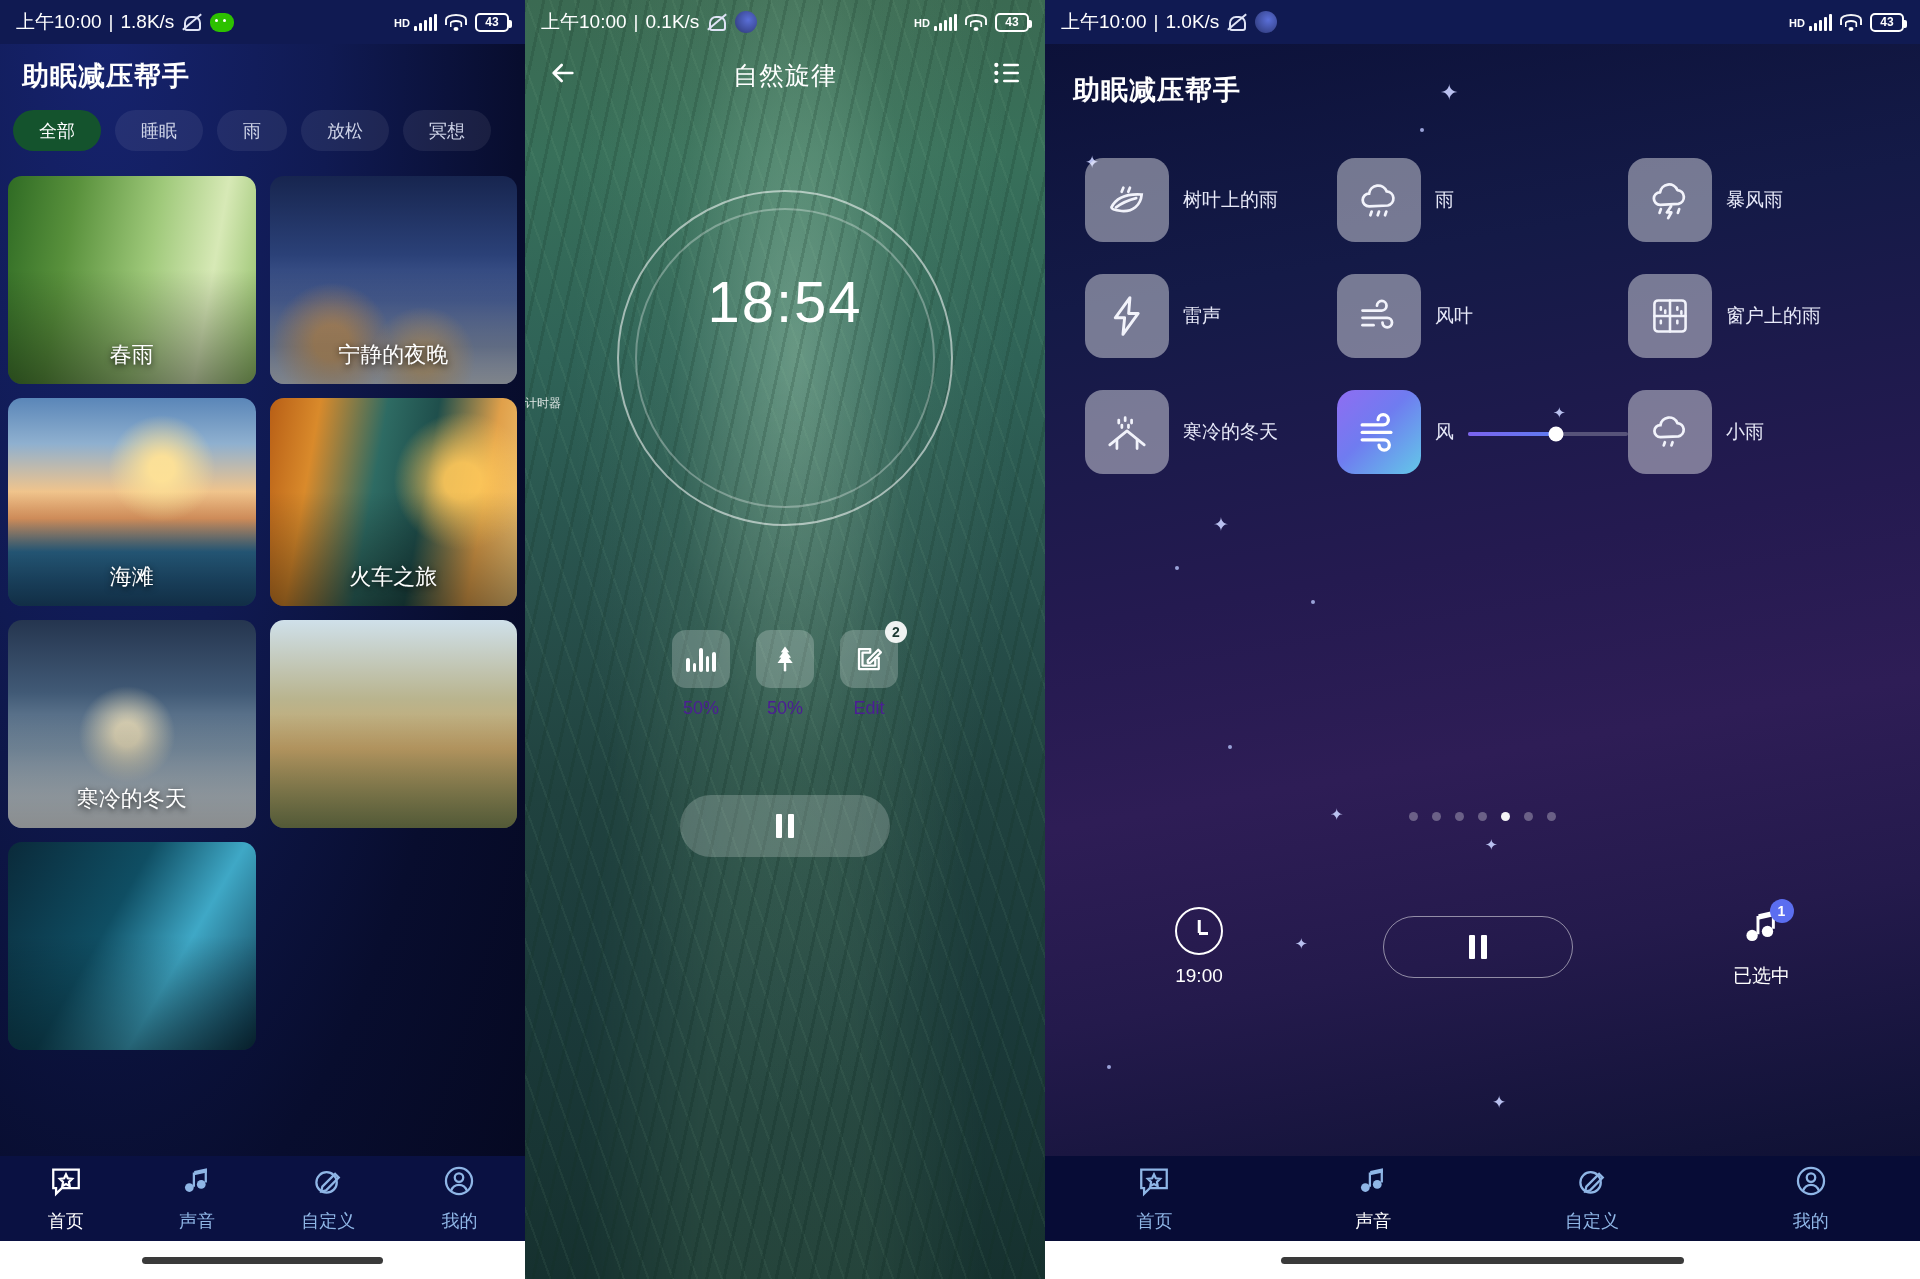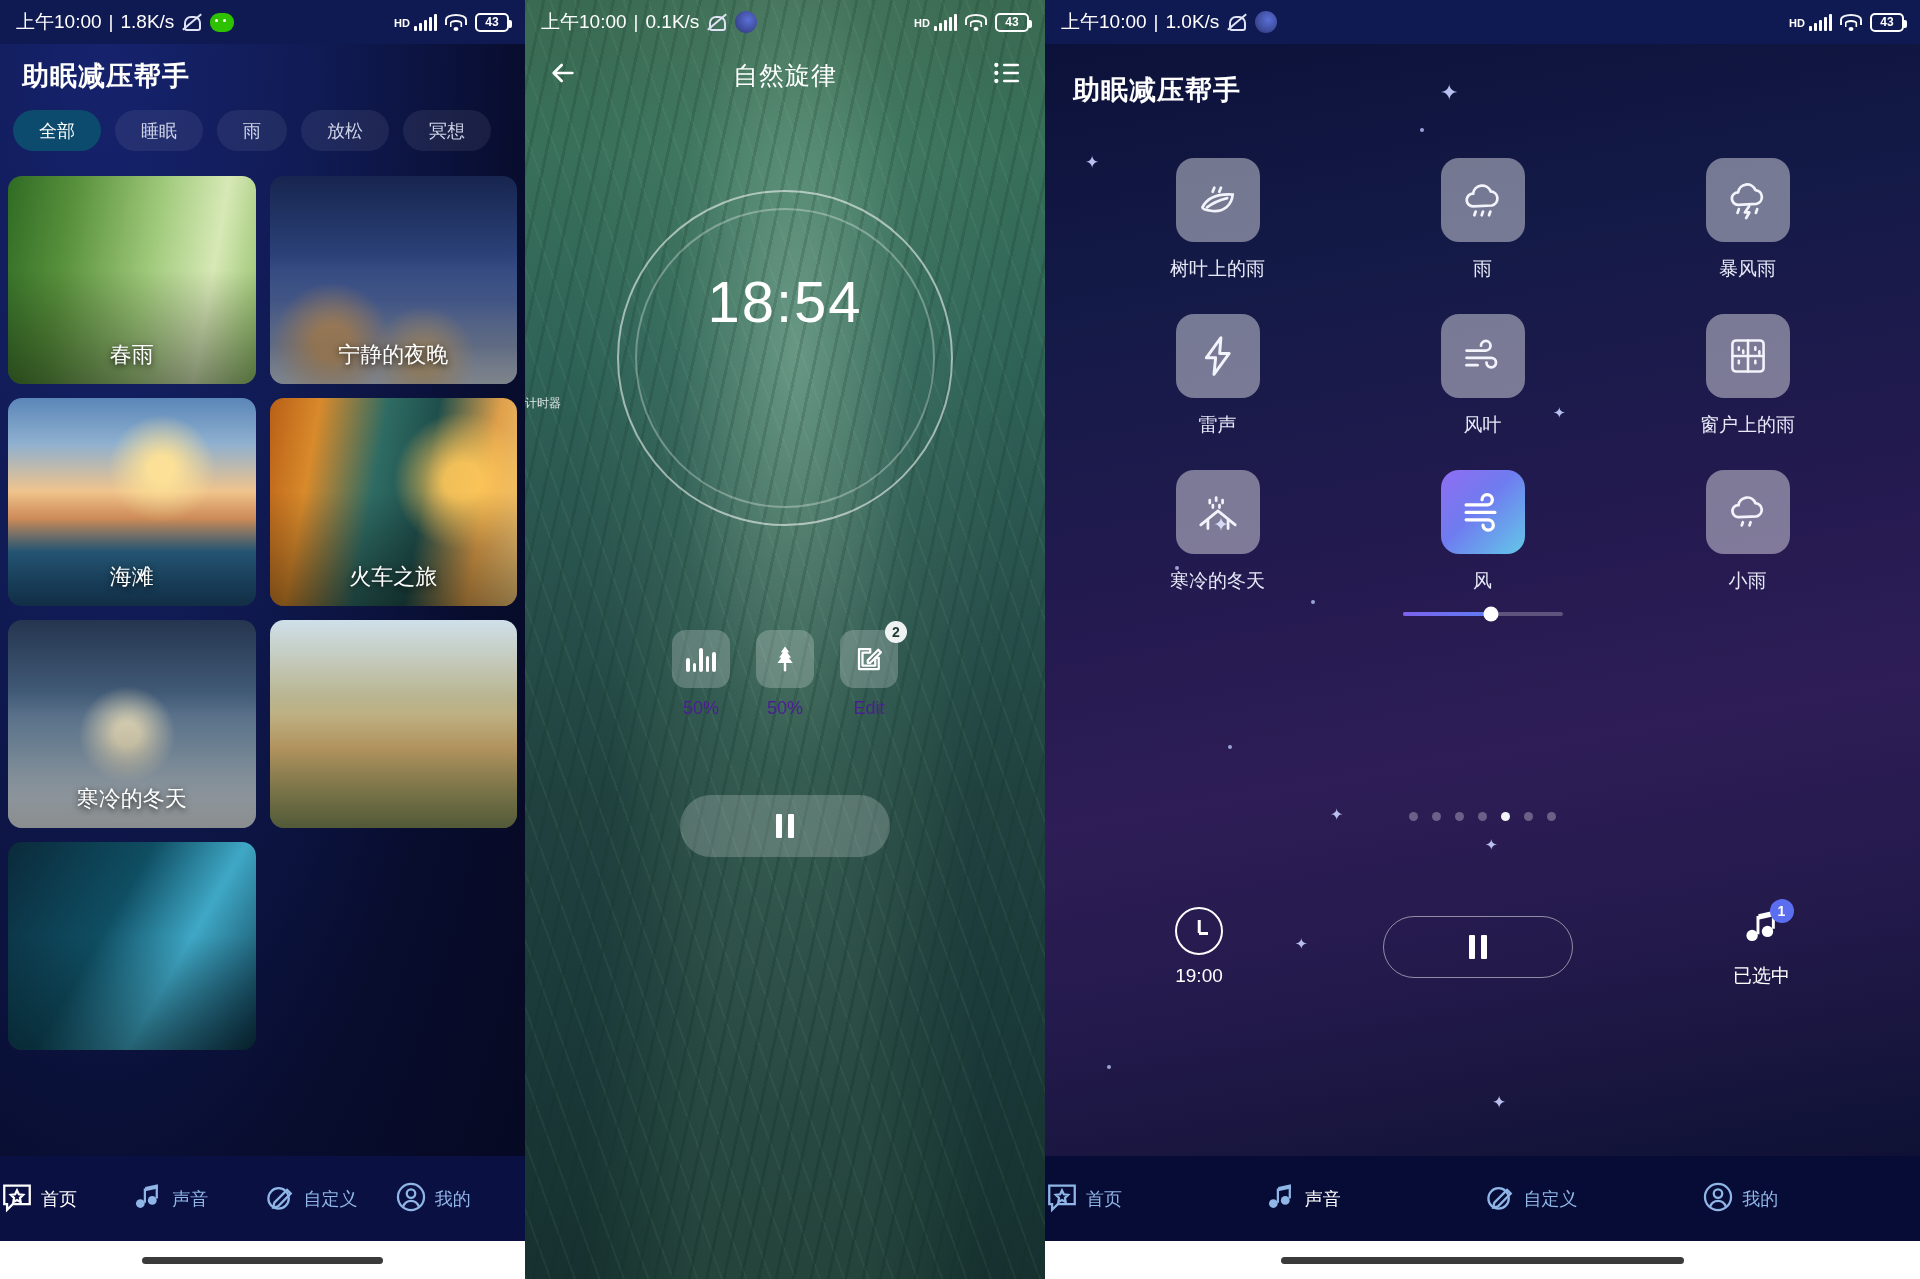--- a/index.html
+++ b/index.html
@@ -43,21 +43,21 @@
     display:flex;align-items:center;justify-content:center;font-size:12px;font-weight:bold;}
   .batt:after{content:"";position:absolute;right:-5px;top:5px;width:3px;height:8px;background:#fff;border-radius:0 2px 2px 0;}
 
   
   .s1-bg{position:absolute;inset:0;background:
       radial-gradient(ellipse at 20% 0%, #16236e 0%, #101a52 38%, #080d2e 70%, #050820 100%);}
   .s1-title{position:absolute;top:58px;left:22px;color:#fff;font-size:27px;font-weight:bold;letter-spacing:1px;}
   .chips{position:absolute;top:110px;left:13px;display:flex;gap:14px;}
   .chip{height:41px;padding:0 26px;border-radius:21px;display:flex;align-items:center;
     color:#cfd4e8;font-size:18px;background:rgba(255,255,255,.07);white-space:nowrap;}
-  .chip.active{background:#0c4a6e;color:#fff;}
+  .chip.active{background:#14532d;color:#fff;}
   .grid1{position:absolute;top:176px;left:8px;right:8px;display:grid;
     grid-template-columns:1fr 1fr;gap:14px 14px;}
   .card{position:relative;height:208px;border-radius:14px;overflow:hidden;}
   .card .cap{position:absolute;left:0;right:0;bottom:14px;text-align:center;color:#fff;
     font-size:22px;text-shadow:0 2px 6px rgba(0,0,0,.85);font-weight:500;}
   .card .shade{position:absolute;inset:0;background:linear-gradient(to top,rgba(0,0,0,.42),rgba(0,0,0,0) 55%);}
   .art{position:absolute;inset:0;}
   
   .a-bamboo{background:
      linear-gradient(105deg,rgba(255,255,255,.35) 0 2px,transparent 2px 26px),
@@ -78,21 +78,21 @@
   .a-winter{background:
      radial-gradient(circle at 48% 55%,rgba(255,236,190,.75) 0 7%,transparent 28%),
      linear-gradient(#25354f 0%,#415a76 35%,#7d93a7 62%,#c8d4dd 85%,#eef3f6 100%);}
   .a-field{background:linear-gradient(#cfe0ea 0%,#b9b48e 38%,#caa86b 62%,#8e9a5f 100%);}
   .a-ice{background:linear-gradient(120deg,#0a2a3a 0%,#0f4e63 40%,#3fa8c6 65%,#0b3347 100%);}
 
   
   .navbar{position:absolute;left:0;right:0;bottom:38px;height:85px;background:#0a1142;
     display:flex;align-items:center;z-index:30;}
   .navbar.nb3{background:#070c36;}
-  .nav-item{flex:1;display:flex;flex-direction:row;align-items:center;gap:7px;}
+  .nav-item{flex:1;display:flex;flex-direction:column;align-items:center;gap:7px;}
   .nav-item .nl{font-size:18px;color:#8fb6e6;}
   .nav-item.active .nl{color:#ffffff;}
   .nav-item svg{width:34px;height:34px;}
   .homebar{position:absolute;left:0;right:0;bottom:0;height:38px;background:#fff;
     display:flex;align-items:center;justify-content:center;z-index:31;}
   .homebar i{width:46%;height:7px;border-radius:4px;background:#3a3a3a;display:block;}
 
   
   .s2-bg{position:absolute;inset:0;background:
      radial-gradient(ellipse at 52% 28%,rgba(190,230,200,.40) 0%,rgba(120,170,140,.12) 32%,transparent 58%),
@@ -130,21 +130,21 @@
 
   
   .s3-bg{position:absolute;inset:0;background:
     linear-gradient(170deg,#0b1037 0%,#141a47 22%,#241a50 44%,#2e1d56 58%,#241a4c 72%,#121338 88%,#090c2b 100%);}
   .stars{position:absolute;inset:0;}
   .star{position:absolute;color:#b9c0ef;}
   .star.d{width:4px;height:4px;border-radius:50%;background:#9aa2d8;}
   .s3-title{position:absolute;top:72px;left:28px;color:#fff;font-size:27px;font-weight:bold;letter-spacing:1px;}
   .grid3{position:absolute;top:158px;left:40px;right:40px;display:grid;
     grid-template-columns:repeat(3,1fr);row-gap:32px;justify-items:center;}
-  .stile{display:flex;flex-direction:column;align-items:center;gap:14px;width:100%;}
+  .stile{display:flex;flex-direction:row;align-items:center;gap:14px;width:100%;}
   .sbtn{width:84px;height:84px;border-radius:18px;background:rgba(255,255,255,.42);
     display:flex;align-items:center;justify-content:center;}
   .sbtn.on{background:linear-gradient(135deg,#8f6df2 0%,#6f7cf0 45%,#63c8e8 100%);}
   .slabel{color:#e7e9f8;font-size:19px;}
   .slider{width:160px;height:4px;border-radius:2px;margin-top:4px;position:relative;
     background:rgba(255,255,255,.25);}
   .slider .fill{position:absolute;left:0;top:0;bottom:0;width:55%;border-radius:2px;
     background:linear-gradient(90deg,#7b63ef,#5f7cf0);}
   .slider .knob{position:absolute;top:50%;left:55%;transform:translate(-50%,-50%);
     width:15px;height:15px;border-radius:50%;background:#fff;}

